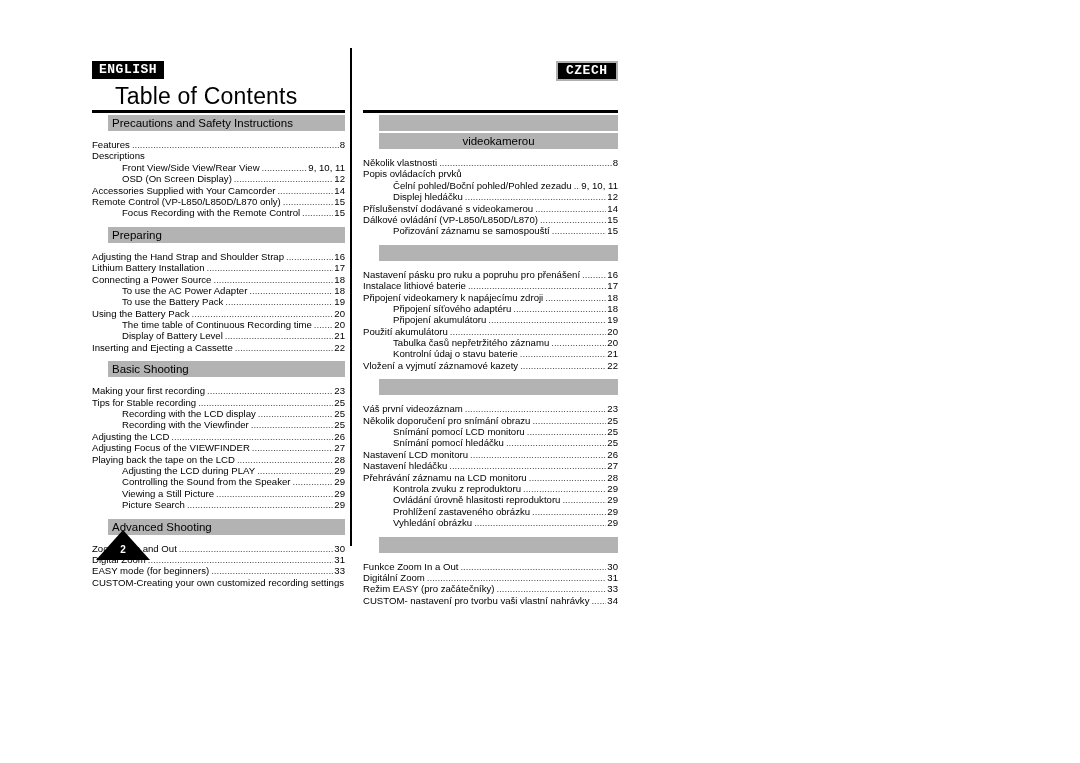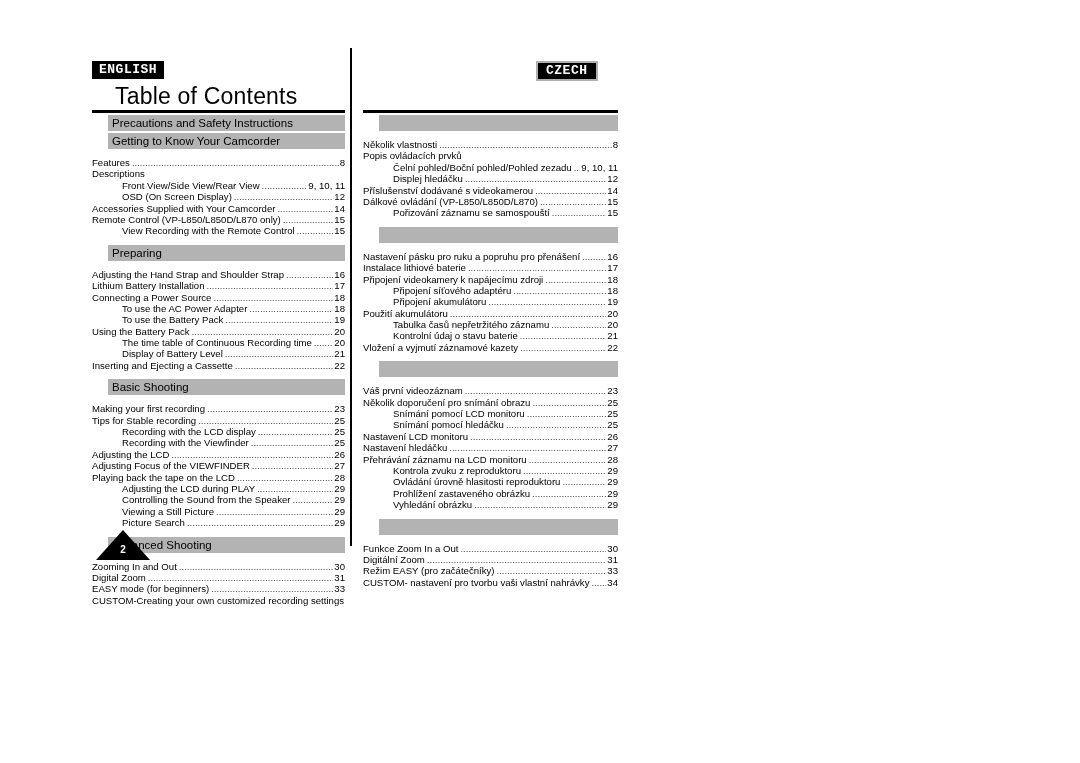--- a/index.html
+++ b/index.html
@@ -35,21 +35,21 @@
     line-height: 1;
     font-family: Liberation Mono, monospace;
   }
   #english-badge {
     position: absolute;
     left: 92px;
     top: 61px;
   }
   #czech-badge {
     position: absolute;
-    left: 536px;
+    left: 556px;
     top: 61px;
     border: 2px solid #b0b0b0;
     padding: 1px 8px 2px 8px;
   }
   #page-title {
     position: absolute;
     left: 115px;
     top: 83px;
     font-size: 23px;
     letter-spacing: 0.2px;
@@ -182,23 +182,20 @@
 
   <div id="column-divider"></div>
 
   <div class="top-rule" id="top-rule-en"></div>
   <div class="top-rule" id="top-rule-cz"></div>
 
   <div class="column" id="col-en">
       <div class="section-bar">
         <span class="bar-label">Precautions and Safety Instructions</span>
       </div>
-      <div class="section-bar">
-        <span class="bar-label">Getting to Know Your Camcorder</span>
-      </div>
       <div class="spacer-6"></div>
       <div class="toc-entry">
         <span class="toc-title">Features</span>
         <span class="toc-dots"></span>
         <span class="toc-page">8</span>
       </div>
       <div class="toc-entry nodots">
         <span class="toc-title">Descriptions</span>
         <span class="toc-dots"></span>
         <span class="toc-page"></span>
@@ -217,21 +214,21 @@
         <span class="toc-title">Accessories Supplied with Your Camcorder</span>
         <span class="toc-dots"></span>
         <span class="toc-page">14</span>
       </div>
       <div class="toc-entry">
         <span class="toc-title">Remote Control (VP-L850/L850D/L870 only)</span>
         <span class="toc-dots"></span>
         <span class="toc-page">15</span>
       </div>
       <div class="toc-entry indent">
-        <span class="toc-title">View Recording with the Remote Control</span>
+        <span class="toc-title">Focus Recording with the Remote Control</span>
         <span class="toc-dots"></span>
         <span class="toc-page">15</span>
       </div>
       <div class="spacer-8"></div>
       <div class="section-bar">
         <span class="bar-label">Preparing</span>
       </div>
       <div class="spacer-6"></div>
       <div class="toc-entry">
         <span class="toc-title">Adjusting the Hand Strap and Shoulder Strap</span>
@@ -360,20 +357,23 @@
       </div>
       <div class="toc-entry">
         <span class="toc-title">CUSTOM-Creating your own customized recording settings</span>
         <span class="toc-dots"></span>
       </div>
     </div>
   <div class="column" id="col-cz">
       <div class="section-bar centered">
         <span class="bar-label"></span>
       </div>
+      <div class="section-bar centered">
+        <span class="bar-label">videokamerou</span>
+      </div>
       <div class="spacer-6"></div>
       <div class="toc-entry">
         <span class="toc-title">Několik vlastnosti</span>
         <span class="toc-dots"></span>
         <span class="toc-page">8</span>
       </div>
       <div class="toc-entry nodots">
         <span class="toc-title">Popis ovládacích prvků</span>
         <span class="toc-dots"></span>
         <span class="toc-page"></span>

